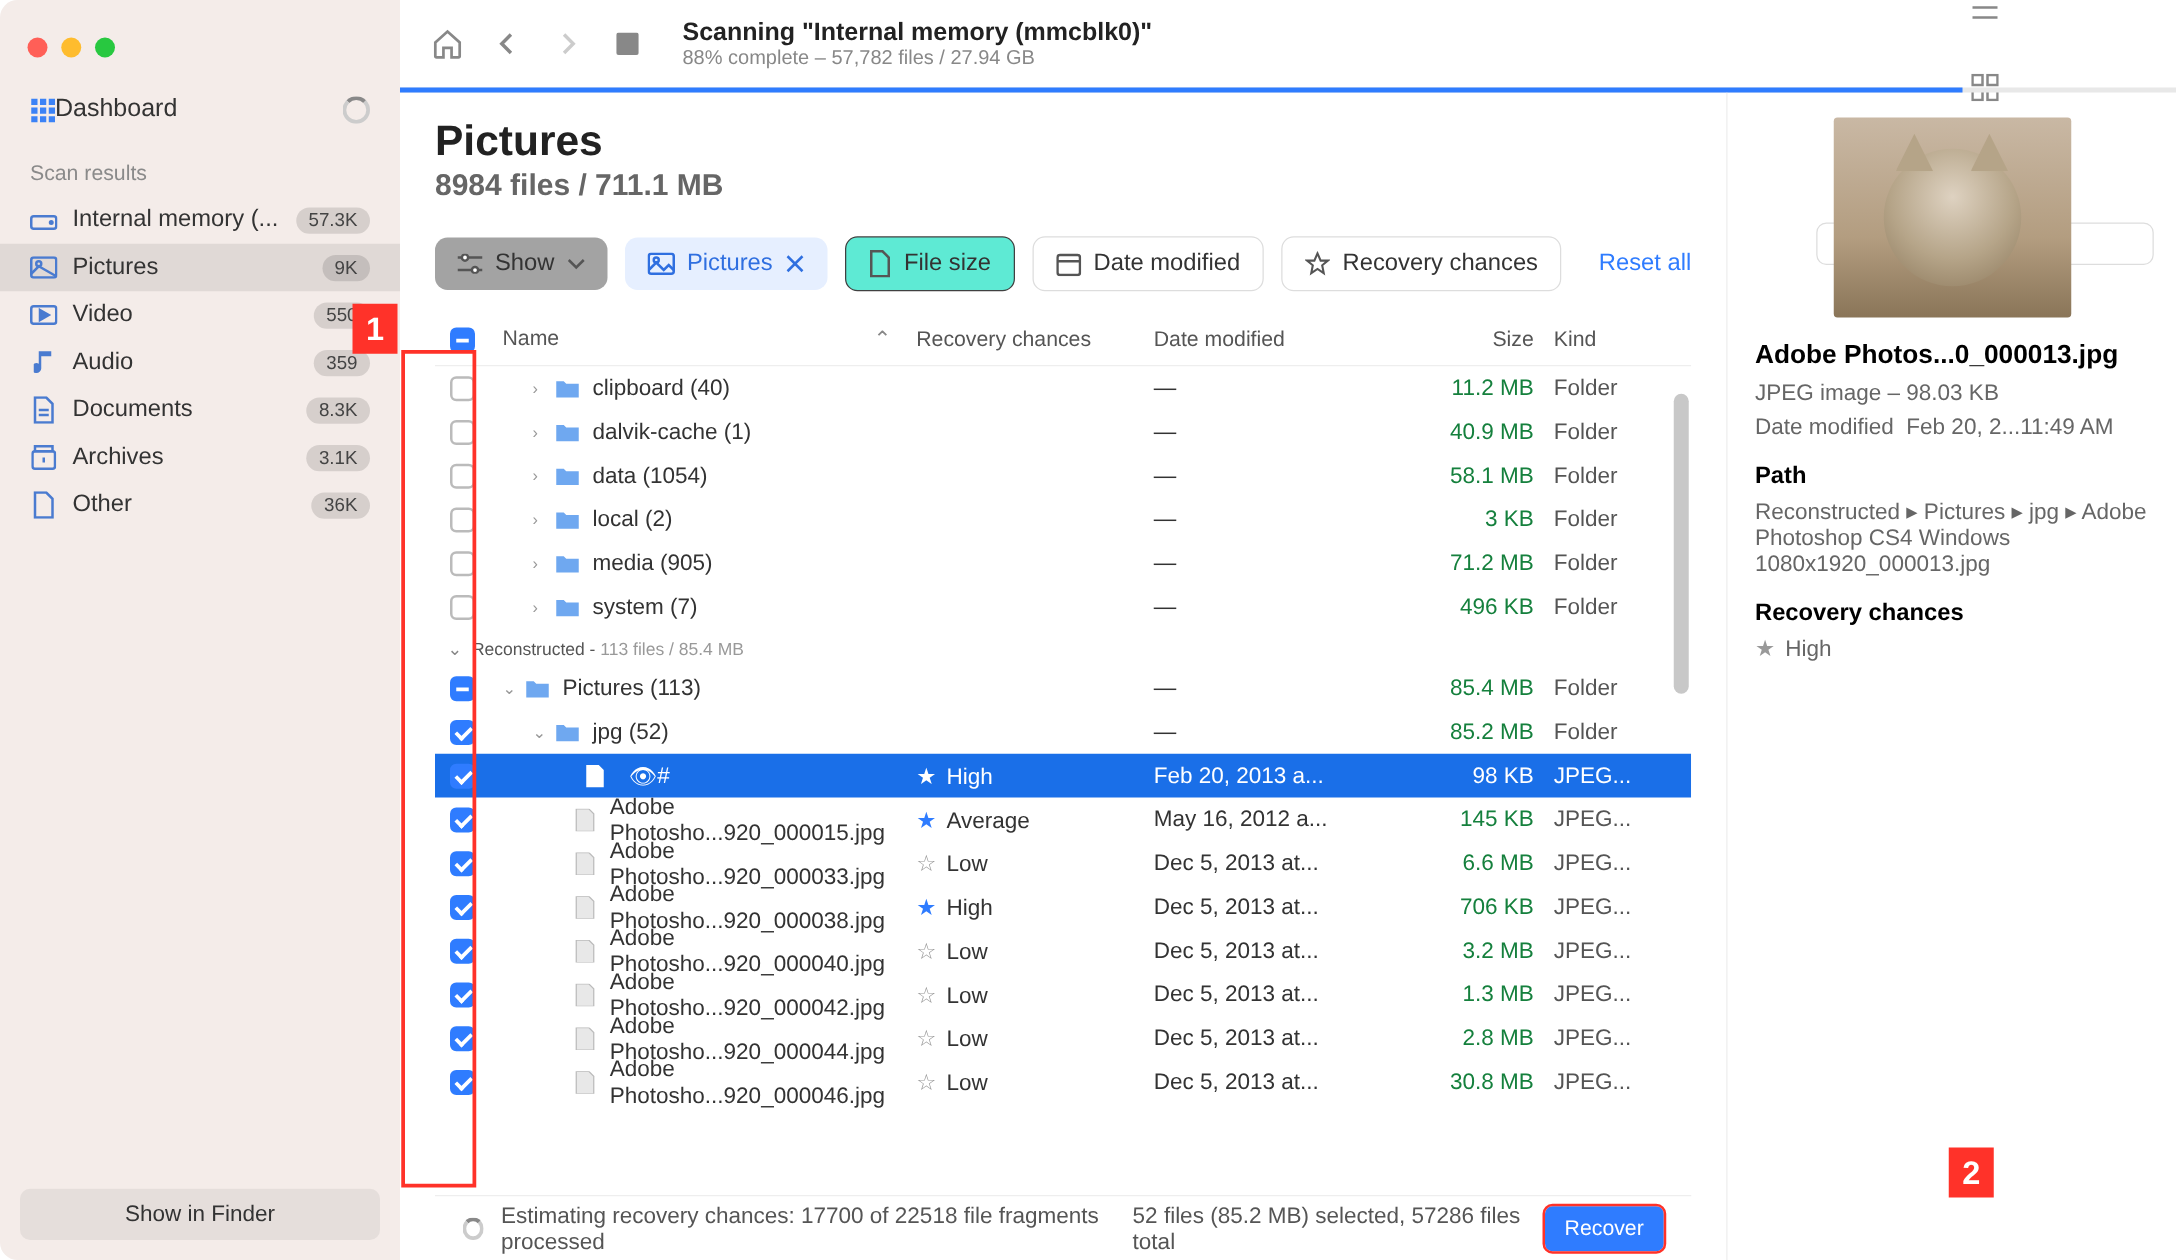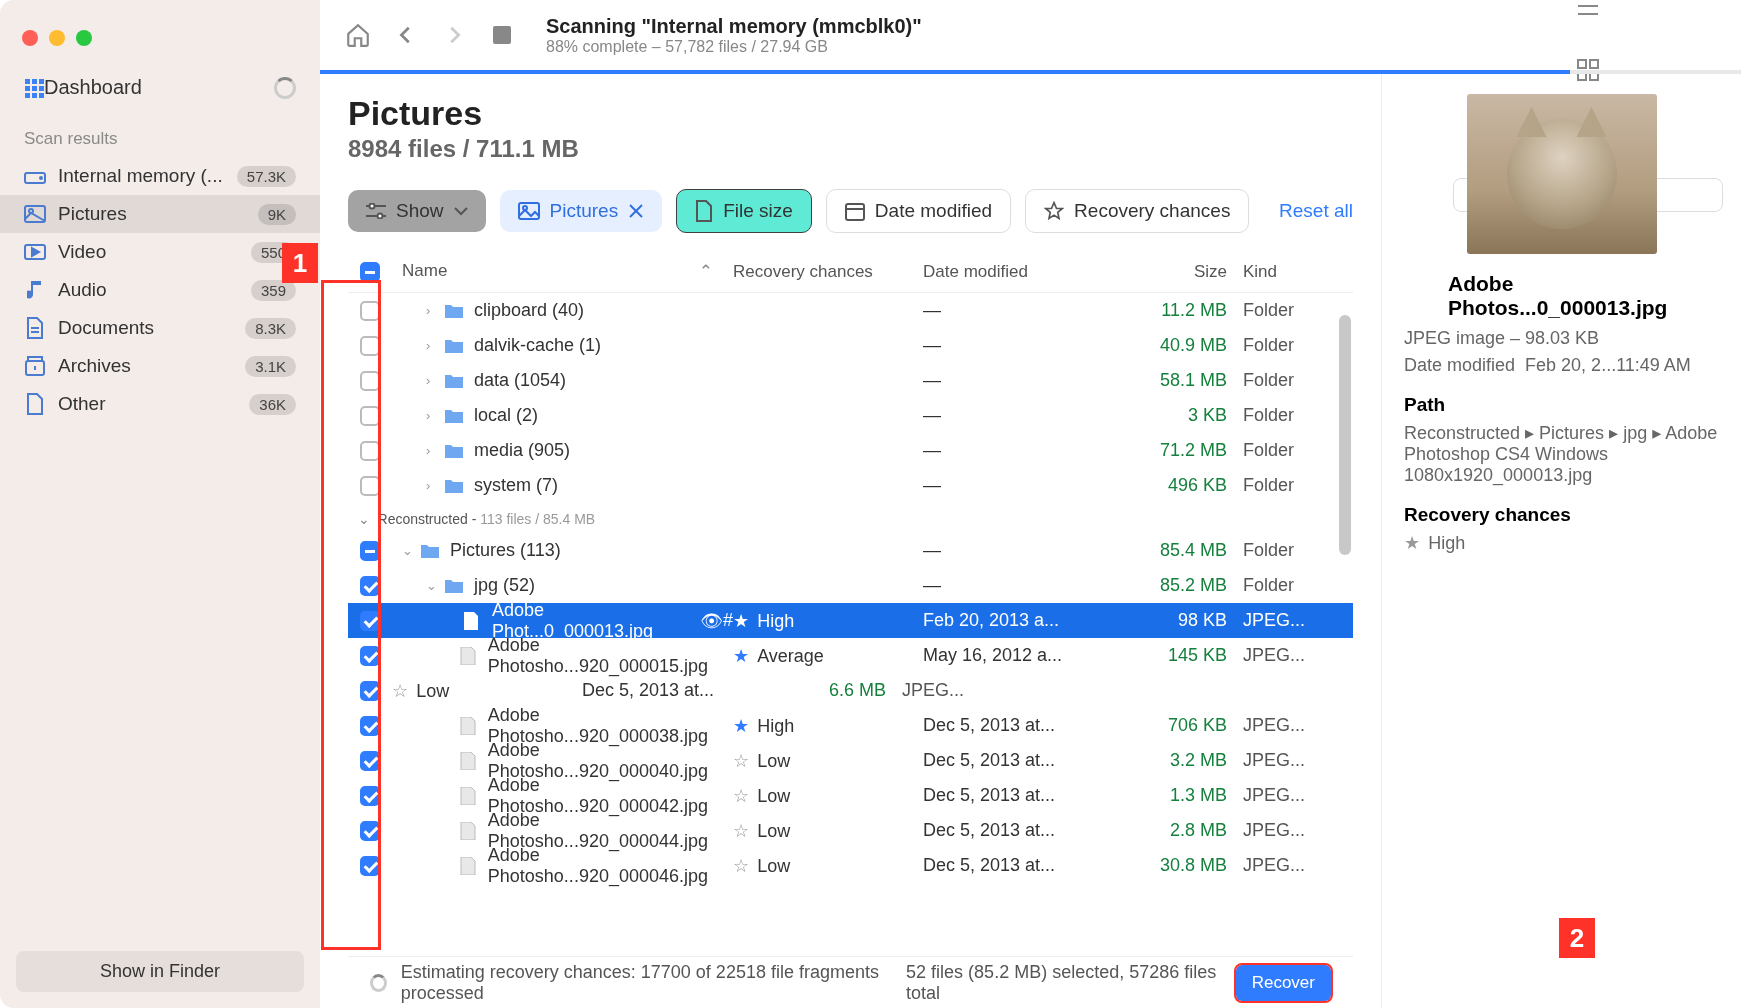--- a/index.html
+++ b/index.html
@@ -151,21 +151,21 @@
 .preview-img .cat {
   width: 110px; height: 110px; border-radius: 50%; background: radial-gradient(circle at 50% 35%,#ded2c1 0%,#b5a488 55%,#8c785b 100%);
   position: relative;
 }
 .preview-img .cat::before, .preview-img .cat::after {
   content: ""; position: absolute; top: -12px; width: 30px; height: 30px;
   background: #b5a488; clip-path: polygon(50% 0,0 100%,100% 100%);
 }
 .preview-img .cat::before { left: 10px; }
 .preview-img .cat::after { right: 10px; }
-.preview h3 { font-size: 21px; font-weight: 700; margin-bottom: 8px; margin-left: 44px; }
+.preview h3 { font-size: 21px; font-weight: 700; margin-bottom: 8px; }
 .preview .meta { font-size: 18px; color: #666; margin-bottom: 6px; }
 .preview .label { font-size: 19px; font-weight: 700; margin: 18px 0 6px; }
 
 .annot {
   position: absolute; background: #ff3229; color: #fff; font-size: 26px; font-weight: 700;
   width: 36px; height: 40px; display: flex; align-items: center; justify-content: center; z-index: 50;
 }
 .annot-box {
   position: absolute; border: 3px solid #ff3229; z-index: 49; pointer-events: none;
 }
@@ -565,21 +565,21 @@
     <div class="col-kind">Folder</div>
               </div>
               <div class="row sel">
     <div class="col-check">
                   <div class="cbx checked"></div>
                 </div>
     <div class="col-name" style="display:flex;align-items:center"><span class="indent"></span><span class="indent"></span><span class="disclosure"></span><span class="ficon">
                     <svg width="16" height="18" viewBox="0 0 16 18">
                       <path d="M1 0h10l4 4v14H1z" fill="#fff"></path>
                     </svg>
-                  </span><span>Adobe Phot...0_000013.jpg</span> &nbsp;<span>👁</span> <span>#</span></div>
+                  </span> &nbsp;<span>👁</span> <span>#</span></div>
     <div class="col-rec"><span class="star on">★</span><span>High</span></div>
     <div class="col-date">Feb 20, 2013 a...</div>
     <div class="col-size">98 KB</div>
     <div class="col-kind">JPEG...</div>
               </div>
               <div class="row">
     <div class="col-check">
                   <div class="cbx checked"></div>
                 </div>
     <div class="col-name" style="display:flex;align-items:center">
@@ -594,20 +594,31 @@
                   <span>Adobe Photosho...920_000015.jpg</span>
                 </div>
     <div class="col-rec"><span class="star on">★</span><span>Average</span></div>
     <div class="col-date">May 16, 2012 a...</div>
     <div class="col-size">145 KB</div>
     <div class="col-kind">JPEG...</div>
               </div>
               <div class="row">
     <div class="col-check">
                   <div class="cbx checked"></div>
+                </div>
+    <div class="col-name" style="display:flex;align-items:center">
+                  <span class="indent"></span>
+                  <span class="indent"></span>
+                  <span class="disclosure"></span>
+                  <span class="ficon">
+                    <svg width="16" height="18" viewBox="0 0 16 18">
+                      <path d="M1 0h10l4 4v14H1z" fill="#e8e8e8" stroke="#bbb"></path>
+                    </svg>
+                  </span>
+                  <span>Adobe Photosho...920_000033.jpg</span>
                 </div>
     <div class="col-rec"><span class="star ">☆</span><span>Low</span></div>
     <div class="col-date">Dec 5, 2013 at...</div>
     <div class="col-size">6.6 MB</div>
     <div class="col-kind">JPEG...</div>
               </div>
               <div class="row">
     <div class="col-check">
                   <div class="cbx checked"></div>
                 </div>

